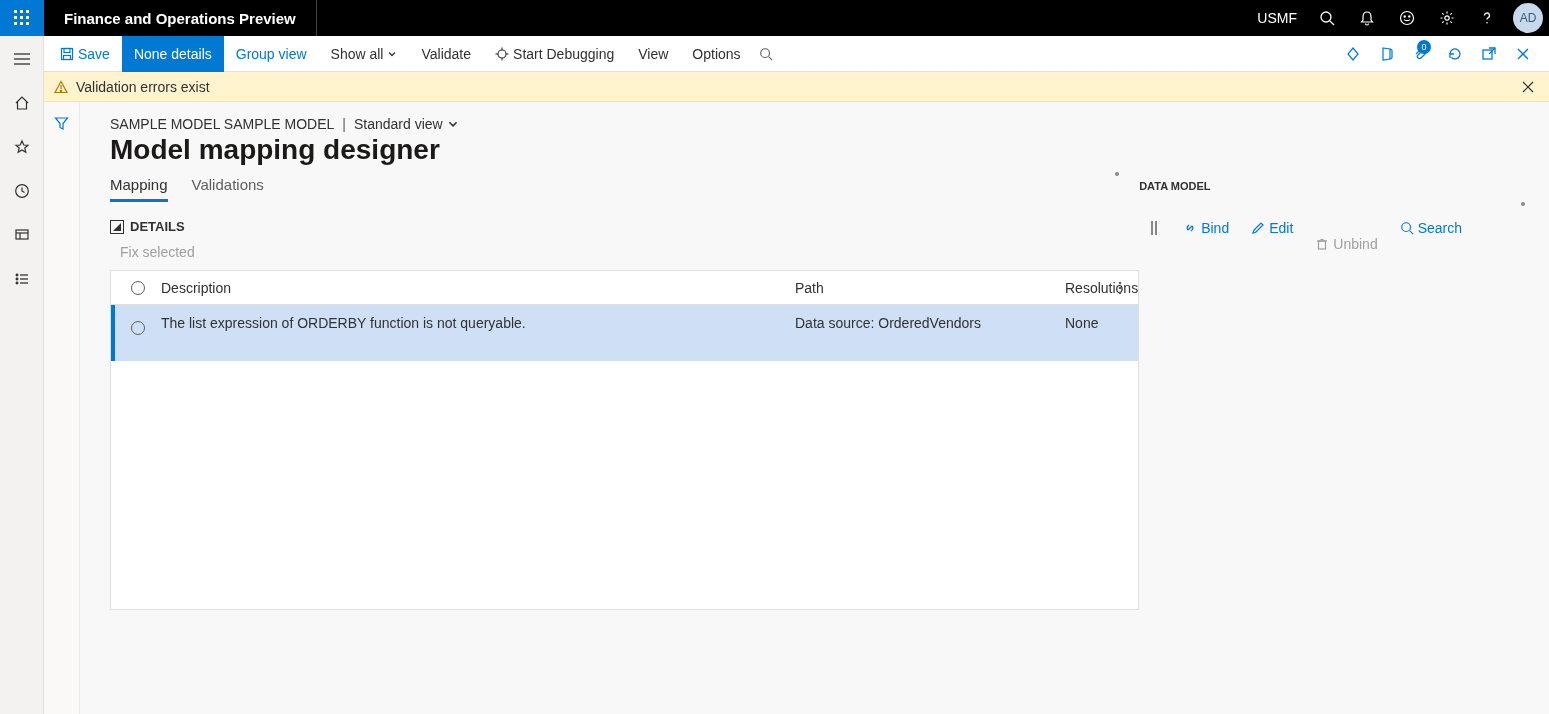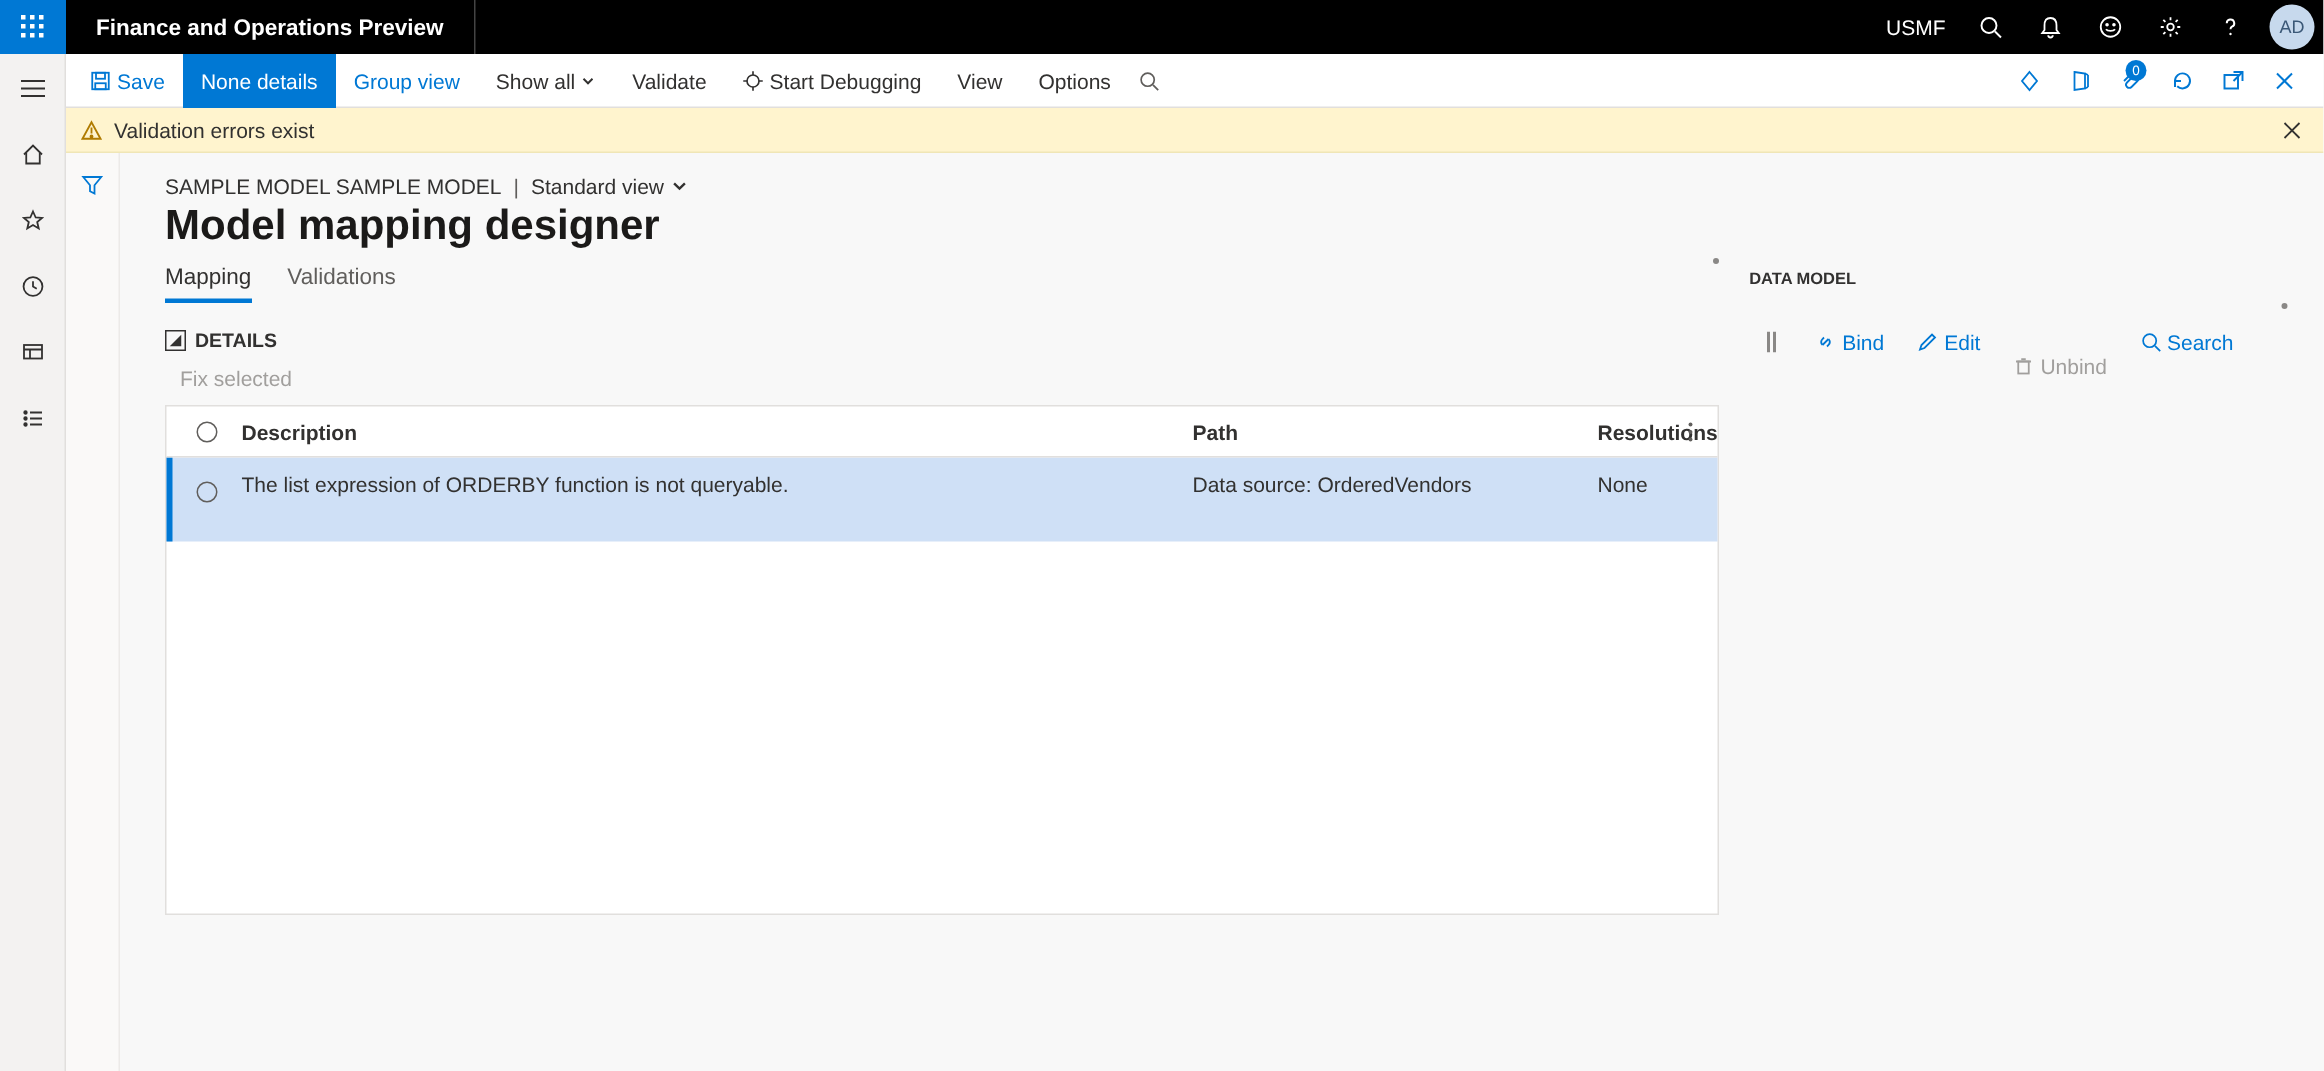--- a/index.html
+++ b/index.html
@@ -40,39 +40,39 @@
   
   .content { flex: 1; display: flex; min-height: 0; }
   .filtercol { width: 36px; display: flex; justify-content: center; padding-top: 14px; color: #0078d4; border-right: 1px solid #eceae8; background:#faf9f8; }
   .page { flex: 1; padding: 14px 30px 0 30px; background: #f8f8f8; overflow: hidden; display: flex; flex-direction: column; }
 
   .breadcrumb-row { display: flex; align-items: center; gap: 8px; color: #605e5c; margin-bottom: 2px; }
   .breadcrumb-main { color: #323130; }
   .view-dd { display: flex; align-items: center; gap: 4px; color: #323130; }
   h1.page-title { font-size: 28px; font-weight: 600; color: #1b1a19; margin-bottom: 10px; }
 
-  .twocol { display: flex; gap: 20px; flex: 1; min-height: 0; }
+  .twocol { display: flex; flex: 1; min-height: 0; }
   .leftcol { flex: 0 0 960px; display: flex; flex-direction: column; }
   .rightcol { flex: 1; padding-top: 4px; }
 
   .tabs { display: flex; gap: 24px; border-bottom: 1px solid transparent; margin-bottom: 16px; }
   .tab { padding-bottom: 6px; color: #605e5c; font-size: 15px; }
   .tab.active { color: #323130; border-bottom: 3px solid #0078d4; font-weight: 400; }
 
   .details-hdr { display: flex; align-items: center; gap: 6px; font-weight: 700; font-size: 13px; margin-bottom: 10px; }
   .details-caret { width: 14px; height: 14px; border: 1px solid #323130; display: flex; align-items: center; justify-content: center; }
 
   .subtabs { display: flex; gap: 24px; margin-bottom: 14px; padding-left: 18px;}
   .subtab { padding-bottom: 6px; color: #605e5c; }
   .subtab.active { color: #323130; border-bottom: 3px solid #0078d4; }
 
   .fixsel { color: #a19f9d; padding-left: 10px; margin-bottom: 10px; }
 
   .grid { background: #fff; border: 1px solid #e1dfdd; height: 340px; display: flex; flex-direction: column; }
-  .grid-head { display: flex; align-items: center; height: 34px; border-bottom: 1px solid #e1dfdd; font-weight: 700; padding-left: 10px; position: relative; }
+  .grid-head { display: flex; align-items: center; height: 34px; border-bottom: 1px solid #e1dfdd; font-weight: 400; padding-left: 10px; position: relative; }
   .col-select { width: 34px; display: flex; align-items: center; justify-content: center; }
   .col-desc { width: 640px; padding-left: 6px; }
   .col-path { width: 270px; }
   .col-res { flex: 1; }
   .grid-more { position: absolute; right: 6px; top: 0; height: 34px; width: 24px; display:flex; align-items:center; justify-content:center; }
   .grid-row { display: flex; align-items: flex-start; min-height: 56px; background: #cfe0f6; border-left: 4px solid #0078d4; padding: 10px 0 10px 6px; }
   .grid-row .col-select { padding-top: 6px; }
   .radio { width: 14px; height: 14px; border: 1.2px solid #605e5c; border-radius: 50%; }
 
   

